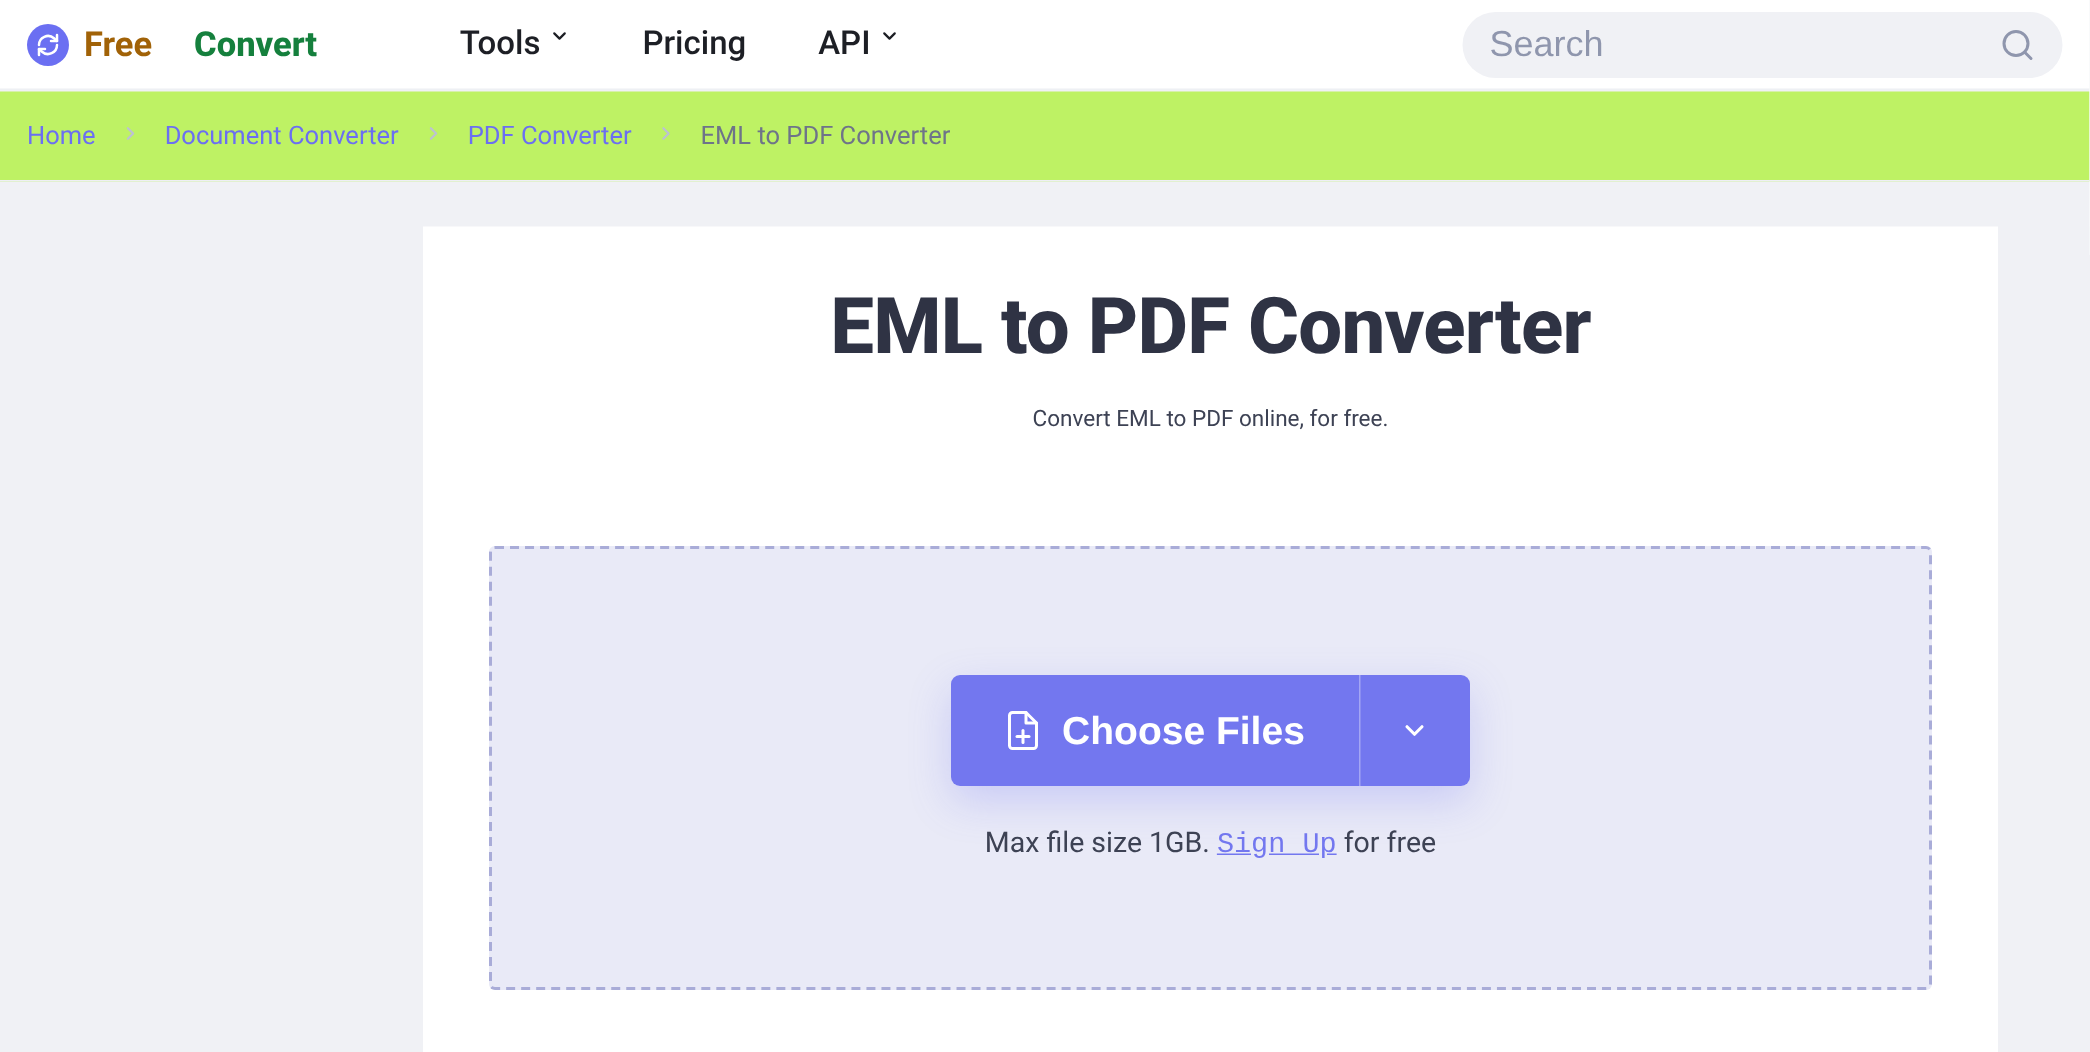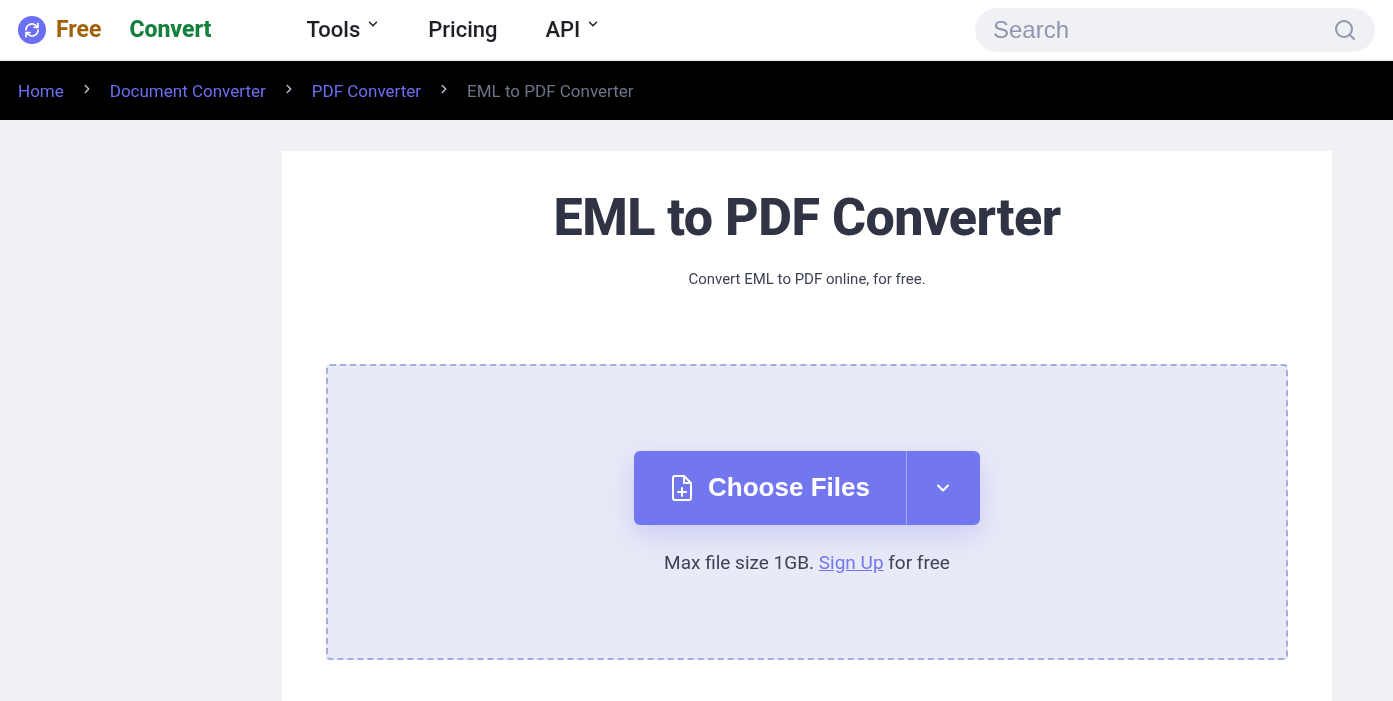--- a/index.html
+++ b/index.html
@@ -11,38 +11,38 @@
 .logo-text { font-size: 23px; font-weight: 800; letter-spacing: 0; }
 .logo-free { color: #a16207; font-weight: 700; }
 .logo-convert { color: #15803d; margin-left: 28px; }
 .nav { display: flex; align-items: center; gap: 48px; margin-left: 95px; }
 .nav-item { display: flex; align-items: flex-start; gap: 6px; font-size: 22px; font-weight: 500; color: #1d1f25; cursor: pointer; }
 .nav-item svg { width: 14px; height: 14px; }
 .search-wrap { margin-left: auto; background: #f0f1f5; border-radius: 999px; height: 44px; width: 400px; display: flex; align-items: center; padding: 0 18px; }
 .search-input { border: none; outline: none; background: transparent; font-size: 24px; color: #78809b; flex: 1; }
 .search-input::placeholder { color: #8f96ad; }
 .search-wrap svg { width: 24px; height: 24px; stroke: #8f96ad; cursor: pointer; }
-.breadcrumb-bar { background: #000000; height: 60px; display: flex; align-items: center; padding: 0 18px; gap: 16px; border-bottom: 1px solid #eef0f4; margin-top: 1px; }
+.breadcrumb-bar { background: #bef264; height: 60px; display: flex; align-items: center; padding: 0 18px; gap: 16px; border-bottom: 1px solid #eef0f4; margin-top: 1px; }
 .crumb { font-size: 17px; color: #6b6ff2; cursor: pointer; }
 .crumb-sep svg { width: 14px; height: 14px; stroke: #bcc1d3; }
 .crumb-current { color: #6e7489; cursor: default; }
 .page-area { display: flex; justify-content: center; padding-top: 30px; }
 .left-pad { width: 282px; background: #f0f1f5; }
 .card { width: 1050px; background: #fff; padding: 36px 44px 60px; min-height: 550px; }
 .right-pad { flex:1; background: #f0f1f5; }
 .title { font-size: 52px; font-weight: 800; text-align: center; color: #2f3344; letter-spacing: -0.5px; }
 .subtitle { font-size: 15px; text-align: center; color: #3d4254; margin-top: 22px; }
 .dropzone { margin-top: 76px; border: 2px dashed #a9acd8; background: #e9eaf7; border-radius: 4px; height: 296px; display: flex; flex-direction: column; align-items: center; justify-content: center; }
 .btn-row { display: flex; box-shadow: 0 10px 28px rgba(107,111,242,0.25); border-radius: 6px; overflow: hidden; }
 .choose-btn { background: #7377ef; color: #fff; border: none; height: 74px; padding: 0 36px; display: flex; align-items: center; gap: 14px; font-size: 26px; font-weight: 700; cursor: pointer; }
 .choose-btn svg { width: 24px; height: 28px; }
 .more-btn { background: #7377ef; border: none; border-left: 1px solid rgba(255,255,255,0.35); width: 74px; height: 74px; display: flex; align-items: center; justify-content: center; cursor: pointer; }
 .more-btn svg { width: 20px; height: 20px; }
 .size-line { margin-top: 26px; font-size: 19px; color: #3d4254; }
-.signup-link { color: #7377ef; text-decoration: underline; cursor: pointer; }
+.signup-link { color: #7377ef; text-decoration: underline; cursor: pointer; font-family: Liberation Mono, monospace; }
 </style>
 </head>
 <body>
 
 <header class="header">
   <div class="logo-wrap">
     <span class="logo-badge">
       <svg viewBox="0 0 24 24" fill="none" stroke="#fff" stroke-width="2.5" stroke-linecap="round" stroke-linejoin="round">
           <path d="M21 2v6h-6"></path>
           <path d="M3 12a9 9 0 0 1 15-6.7L21 8"></path>

